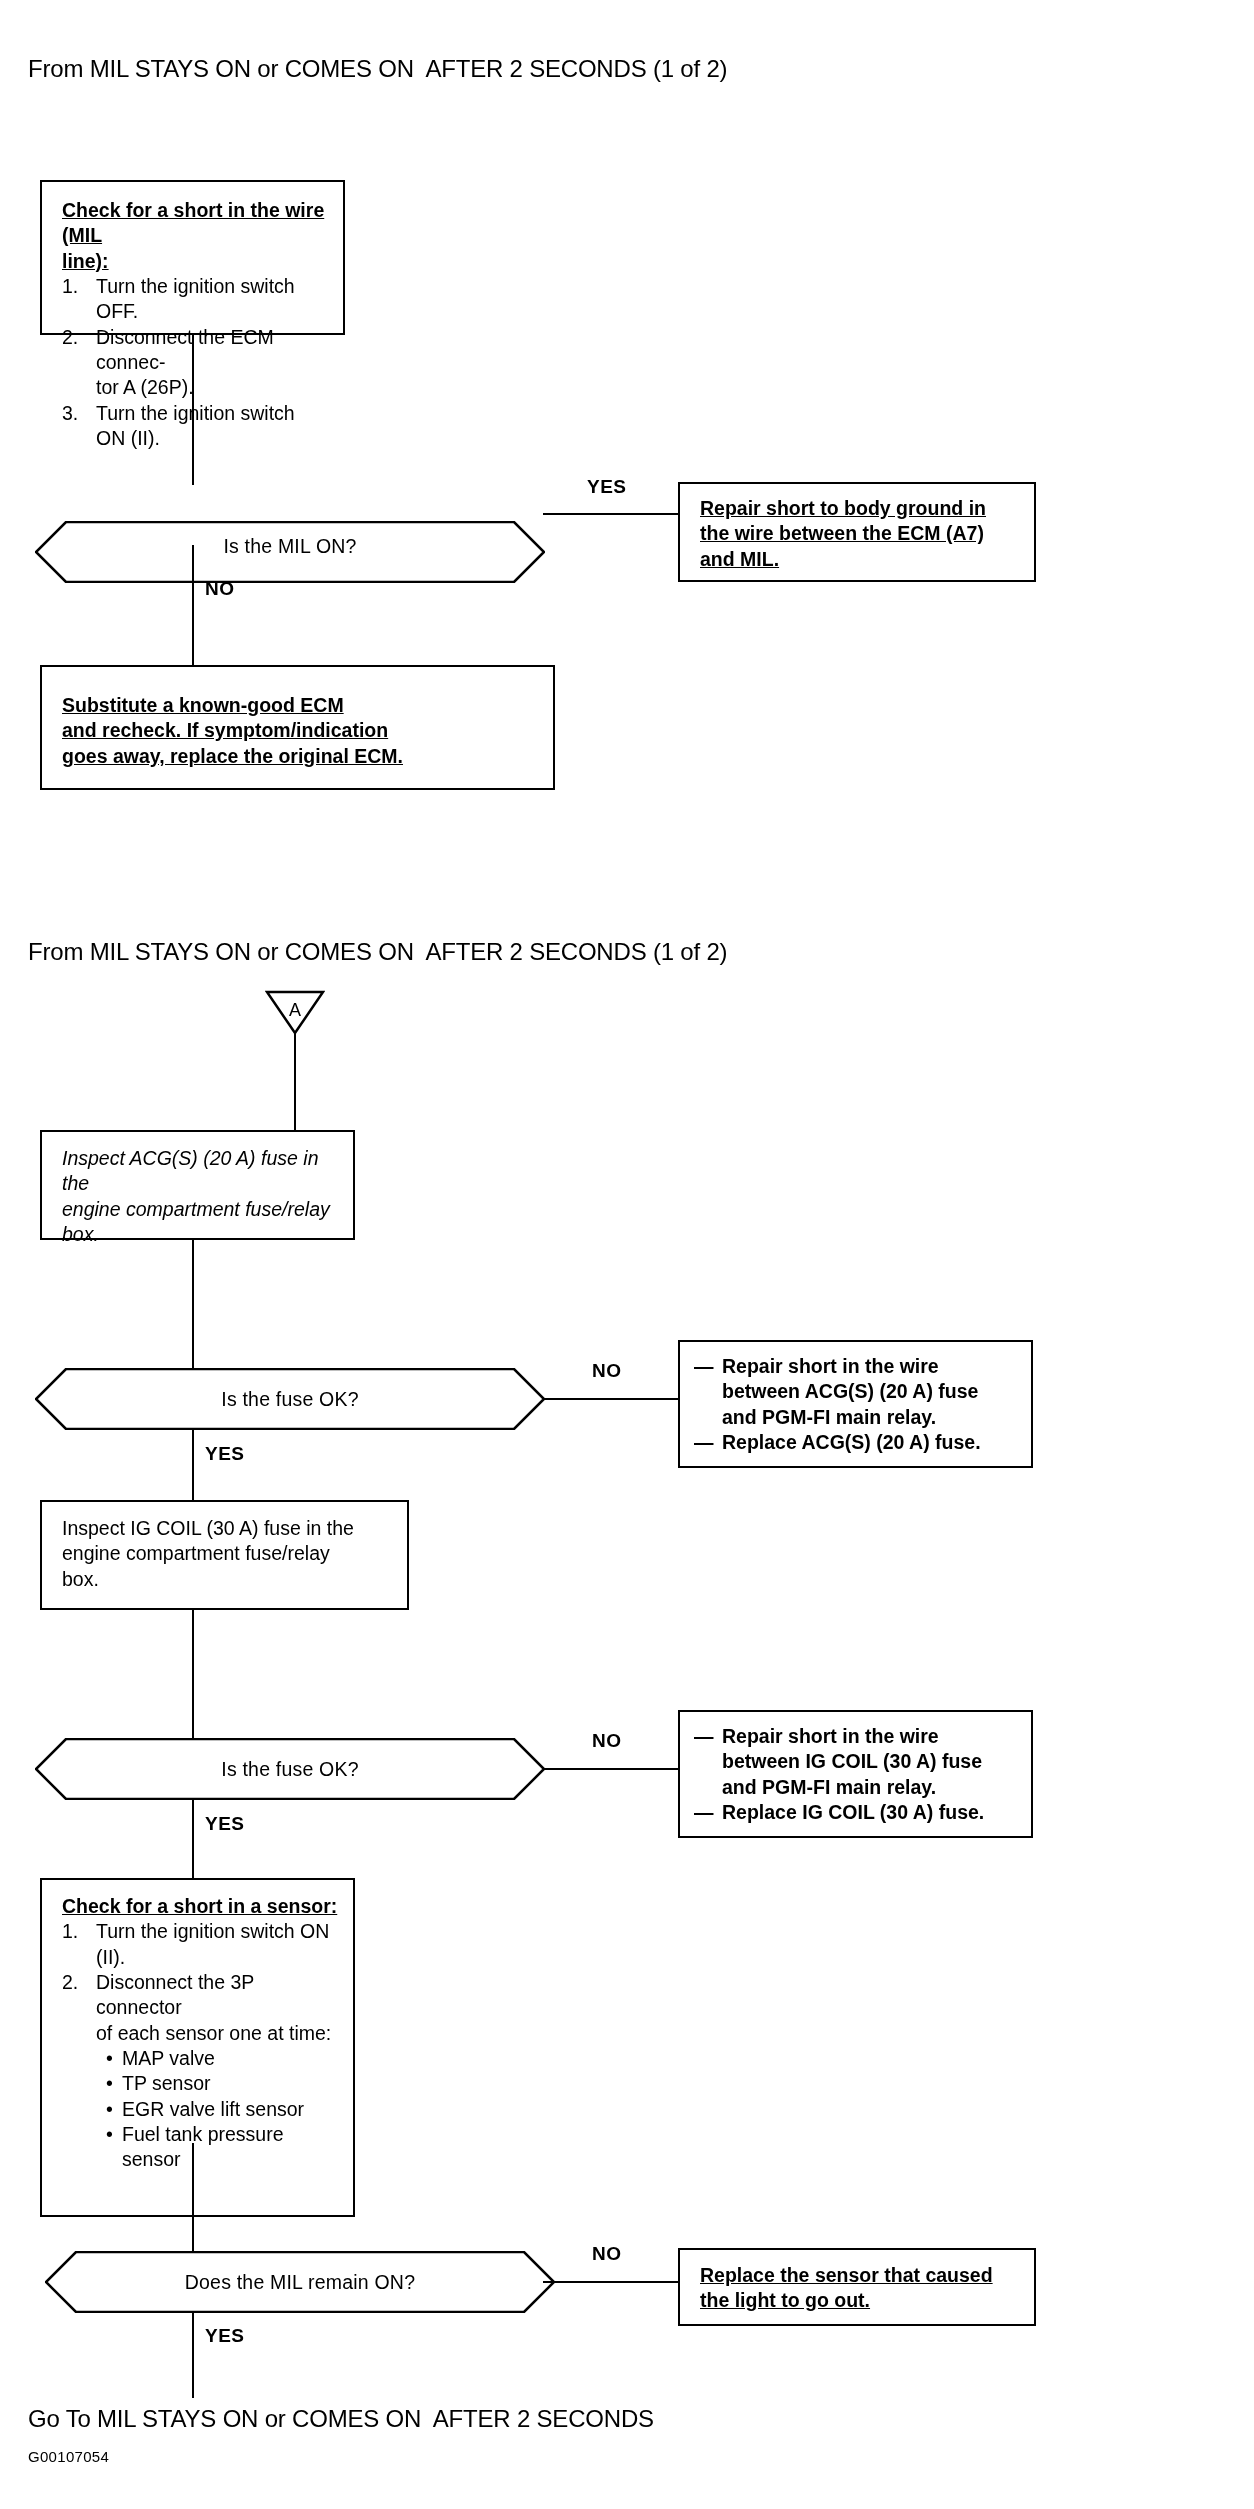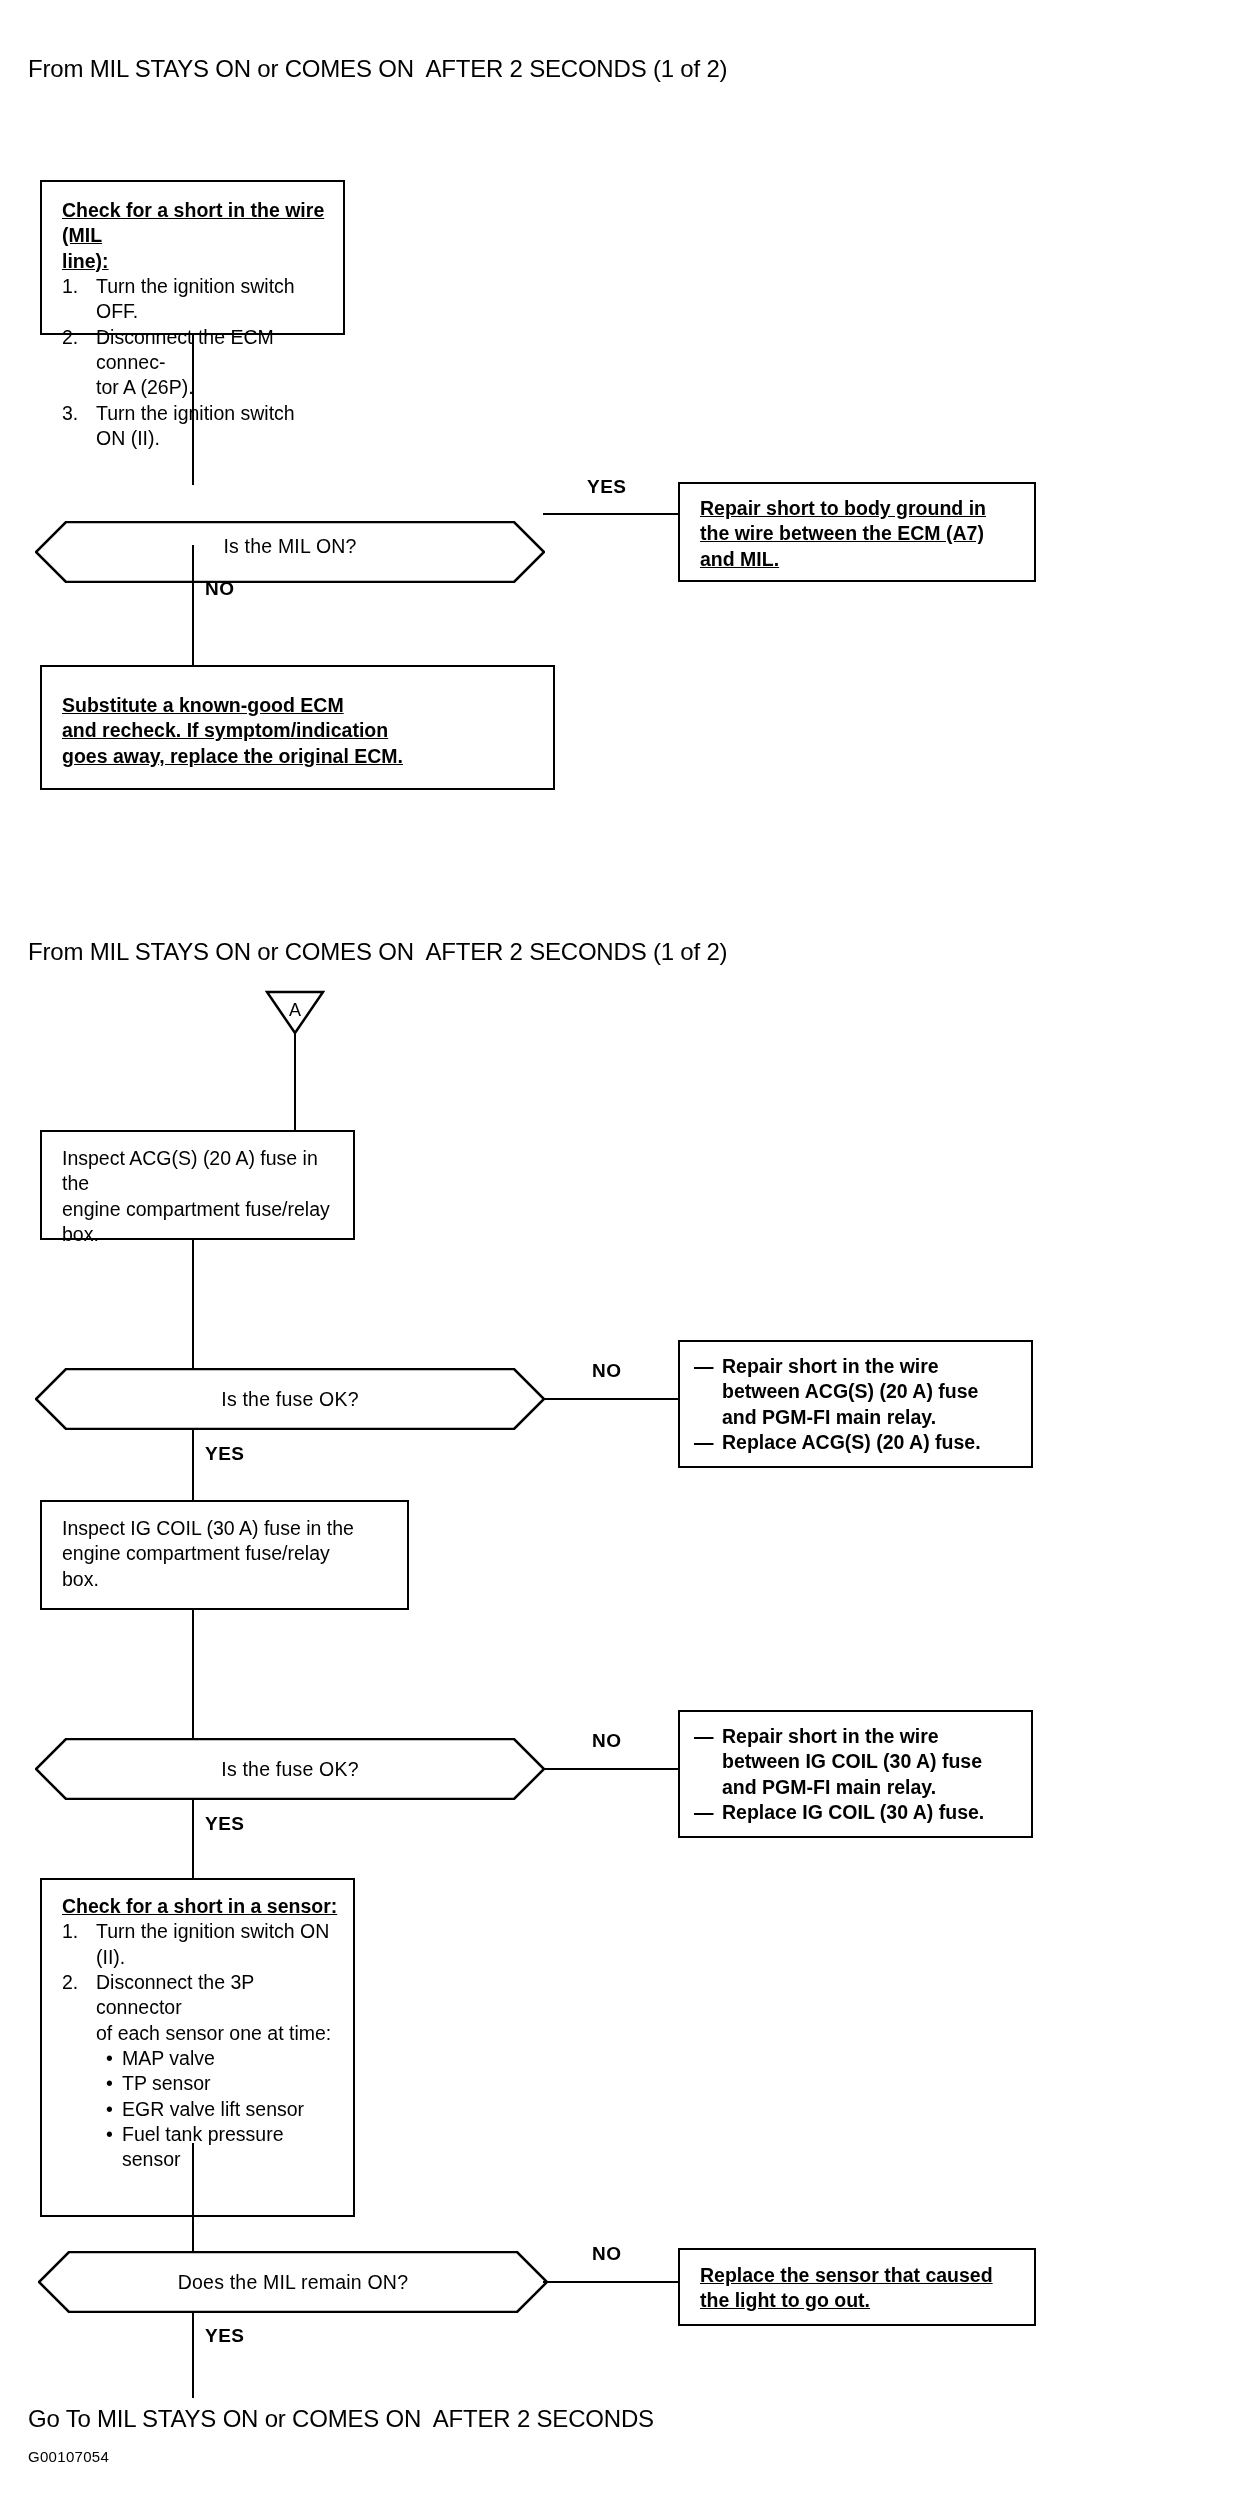--- a/index.html
+++ b/index.html
@@ -212,21 +212,21 @@
 
   <div class="conn" style="left:265px; top:990px; width:60px; height:44px;">
     <svg width="60" height="44" viewBox="0 0 60 44">
       <polygon points="2,2 58,2 30,43" fill="#ffffff" stroke="#000000" stroke-width="2.5"></polygon>
     </svg>
     <div class="conn-letter">A</div>
   </div>
   <div class="vline" style="left:294px; top:1032px; height:98px;"></div>
 
   <div class="box" style="left:40px; top:1130px; width:315px; height:110px;">
-    <div class="box-inner" style="padding-top:14px;">
+    <div class="box-inner" style="padding-top:14px;font-style:italic;">
       <span class="t-norm">Inspect ACG(S) (20 A) fuse in the</span>
       <span class="t-norm">engine compartment fuse/relay</span>
       <span class="t-norm">box.</span>
     </div>
   </div>
 
   <div class="vline" style="left:192px; top:1240px; height:130px;"></div>
 
   <div class="hex" style="left:35px; top:1368px; width:510px; height:62px;">
     <svg width="510" height="62" viewBox="0 0 510 62">
@@ -326,21 +326,21 @@
       </div>
       <div class="bullet-row">
         <span class="bullet-dot">•</span>
         <span>Fuel tank pressure sensor</span>
       </div>
     </div>
   </div>
 
   <div class="vline" style="left:192px; top:2143px; height:110px;"></div>
 
-  <div class="hex" style="left:38px; top:2251px; width:510px; height:62px;">
+  <div class="hex" style="left:45px; top:2251px; width:510px; height:62px;">
     <svg width="510" height="62" viewBox="0 0 510 62">
       <polygon points="31,1 479,1 509,31 479,61 31,61 1,31" fill="#ffffff" stroke="#000000" stroke-width="2.5"></polygon>
     </svg>
     <div class="hex-label">Does the MIL remain ON?</div>
   </div>
 
   <div class="hline" style="left:543px; top:2281px; width:137px;"></div>
   <div class="branch" style="left:592px; top:2243px;">NO</div>
 
   <div class="box" style="left:678px; top:2248px; width:358px; height:78px;">

